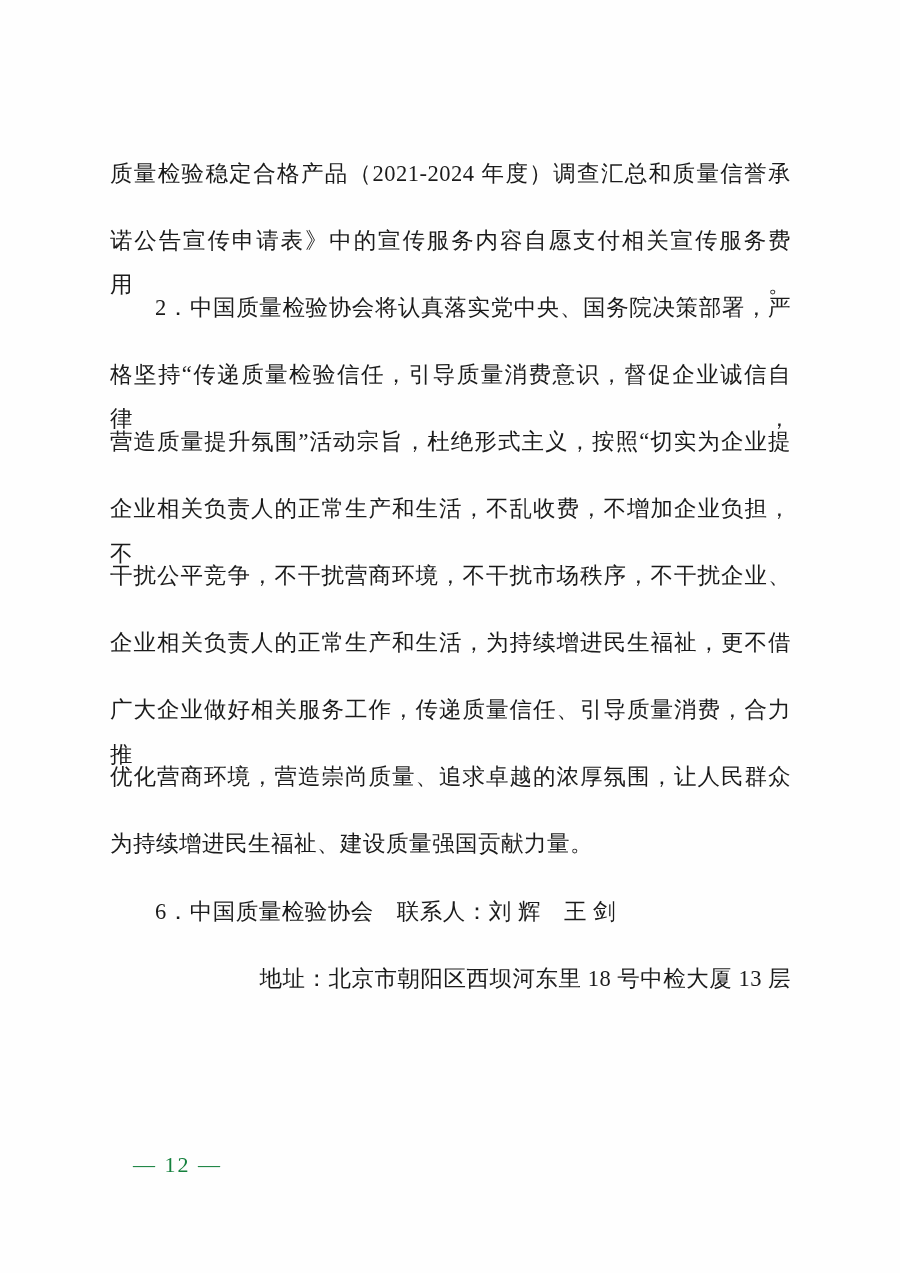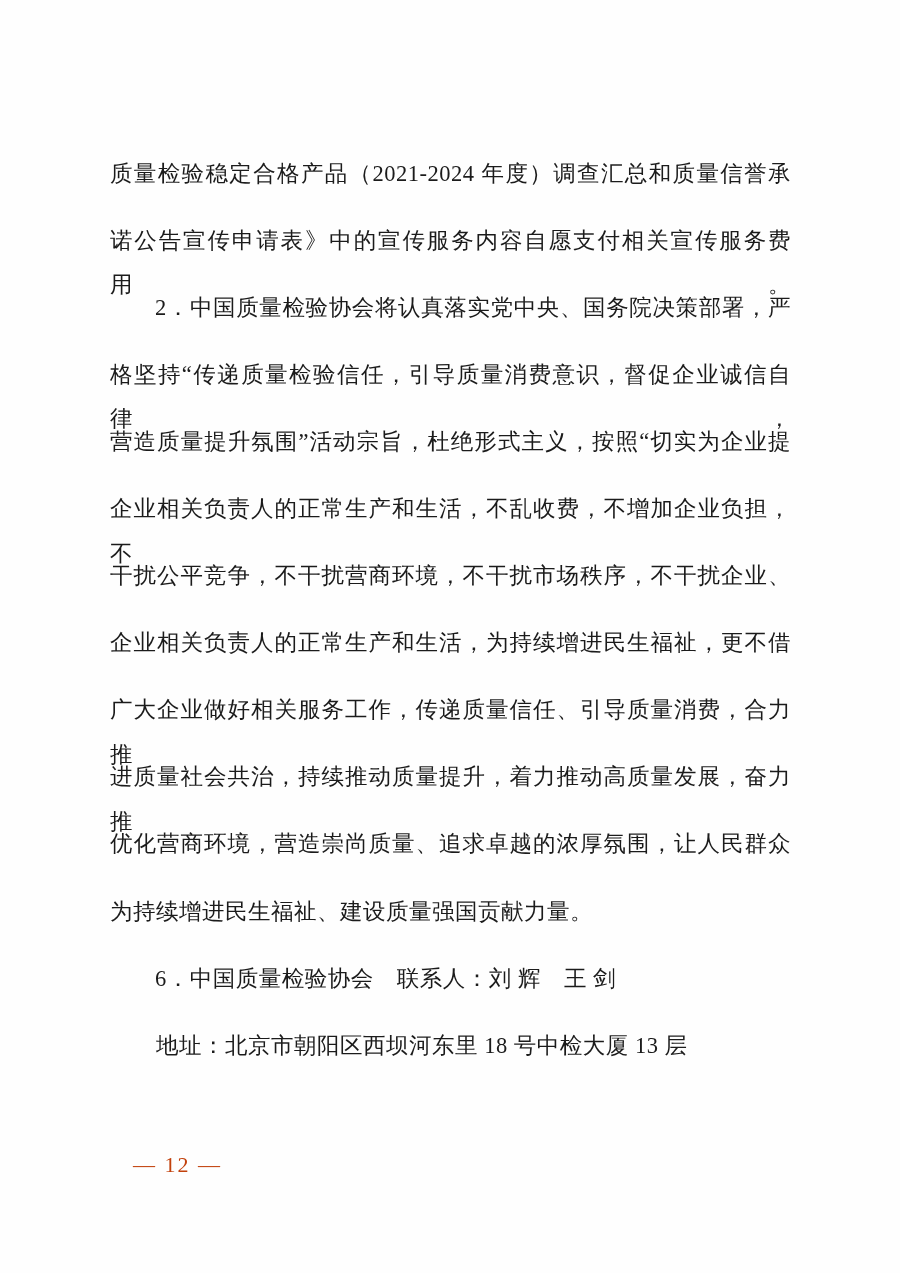--- a/index.html
+++ b/index.html
@@ -38,47 +38,47 @@
     text-align: justify;
     text-align-last: justify;
   }
   
   .line.indent {
     text-indent: 45px;
   }
   
   .line.contact {
     padding-left: 46px;
+    text-align: right;
   }
   .page-number {
     position: absolute;
     left: 133px;
     top: 1148px;
     font-size: 22px;
     line-height: 34px;
     letter-spacing: 2px;
-    color: #c2410c;
+    color: #15803d;
     text-align: right;
   }
 </style>
 </head>
 <body>
 
 <div class="page">
   <main class="content">
     <p class="line full">质量检验稳定合格产品（2021-2024 年度）调查汇总和质量信誉承</p>
     <p class="line full">诺公告宣传申请表》中的宣传服务内容自愿支付相关宣传服务费用。</p>
     <p class="line full indent">2．中国质量检验协会将认真落实党中央、国务院决策部署，严</p>
     <p class="line full">格坚持“传递质量检验信任，引导质量消费意识，督促企业诚信自律，</p>
     <p class="line full">营造质量提升氛围”活动宗旨，杜绝形式主义，按照“切实为企业提</p>
     <p class="line full">企业相关负责人的正常生产和生活，不乱收费，不增加企业负担，不</p>
     <p class="line full">干扰公平竞争，不干扰营商环境，不干扰市场秩序，不干扰企业、</p>
     <p class="line full">企业相关负责人的正常生产和生活，为持续增进民生福祉，更不借</p>
     <p class="line full">广大企业做好相关服务工作，传递质量信任、引导质量消费，合力推</p>
-    <p class="line full">进质量社会共治，持续推动质量提升，着力推动高质量发展，奋力推</p>
     <p class="line full">优化营商环境，营造崇尚质量、追求卓越的浓厚氛围，让人民群众</p>
     <p class="line">为持续增进民生福祉、建设质量强国贡献力量。</p>
     <p class="line indent">6．中国质量检验协会　联系人：刘 辉　王 剑</p>
     <p class="line contact">地址：北京市朝阳区西坝河东里 18 号中检大厦 13 层</p>
 
   </main>
 
   <footer class="page-number">— 12 —</footer>
 </div>
 

